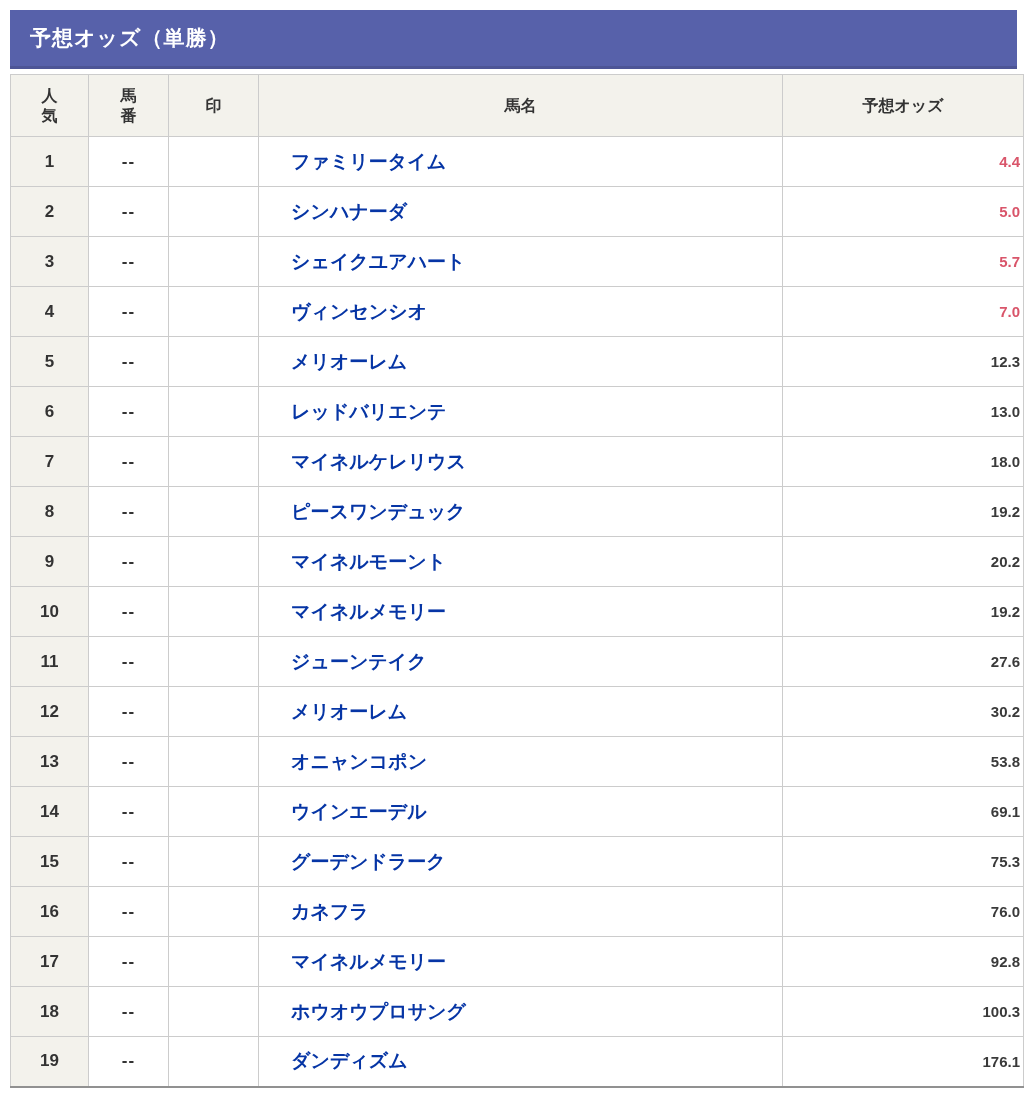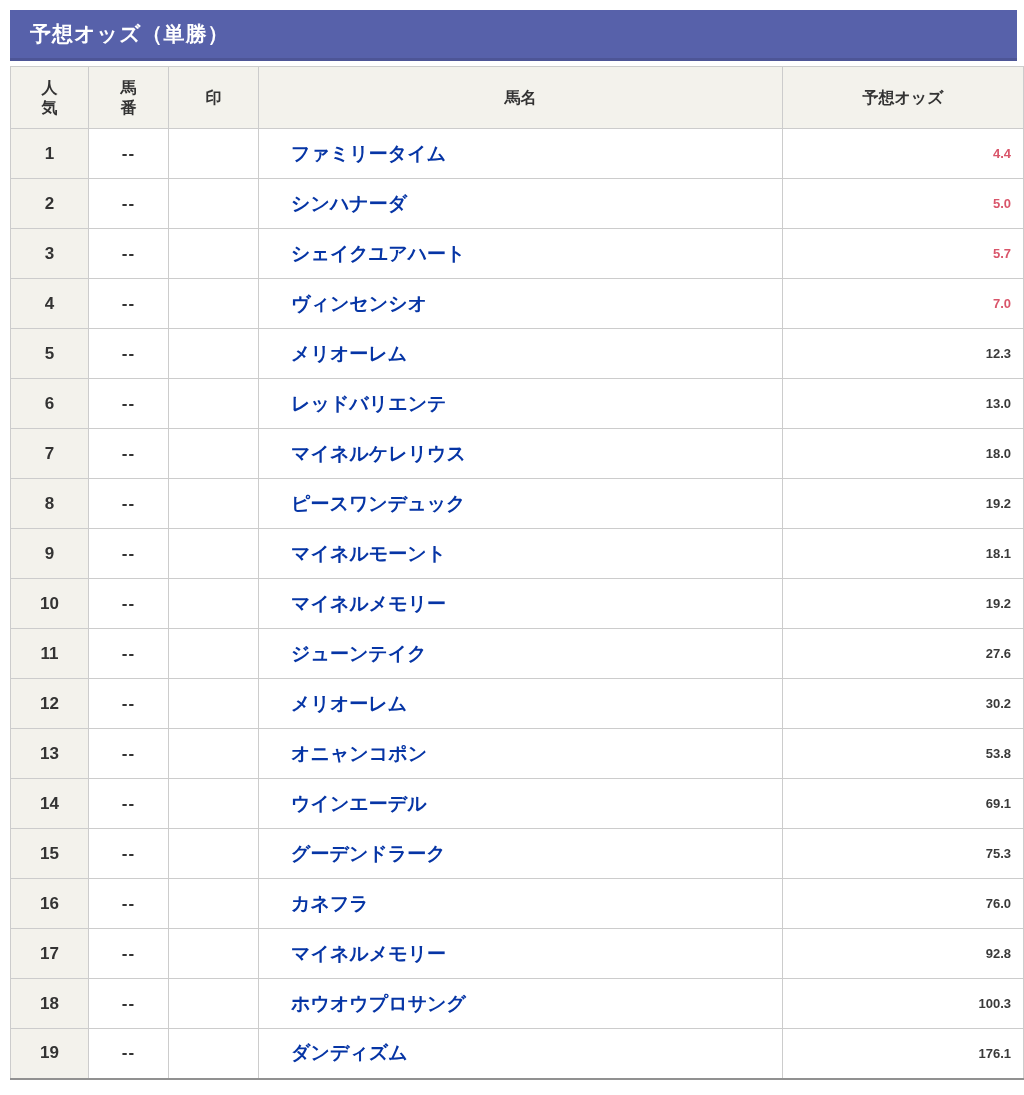--- a/index.html
+++ b/index.html
@@ -19,21 +19,21 @@
   body{
     font-family:"Liberation Sans","DejaVu Sans",sans-serif;
     width:1024px;
   }
   .panel{
     margin:10px 7px 10px 10px;
   }
   .title-bar{
     background:var(--title-bg);
     border-bottom:3px solid var(--title-bg-edge);
-    height:51px;
+    height:59px;
     display:flex;
     align-items:center;
     padding-left:20px;
   }
   .title-bar h1{
     margin:0;
     color:var(--title-fg);
     font-size:21px;
     font-weight:bold;
     letter-spacing:1px;
@@ -93,22 +93,22 @@
   td.name{
     text-align:left;
     padding-left:32px;
     font-size:19px;
     font-weight:bold;
     color:var(--name-blue);
     cursor:pointer;
   }
   td.odds{
     text-align:right;
-    padding-right:12px;
-    font-size:13px;
+    padding-right:3px;
+    font-size:15px;
     font-weight:bold;
     color:var(--odds-dark);
     font-family:"Liberation Sans","DejaVu Sans",sans-serif;
   }
   td.odds.odds-red{color:var(--odds-red);}
 </style>
 </head>
 <body>
 
 <div class="panel">
@@ -199,21 +199,21 @@
     <td class="mark"></td>
     <td class="name">ピースワンデュック</td>
     <td class="odds">19.2</td>
   </tr>
 
   <tr>
     <td class="rank">9</td>
     <td class="number">--</td>
     <td class="mark"></td>
     <td class="name">マイネルモーント</td>
-    <td class="odds">18.1</td>
+    <td class="odds">20.2</td>
   </tr>
 
   <tr>
     <td class="rank">10</td>
     <td class="number">--</td>
     <td class="mark"></td>
     <td class="name">マイネルメモリー</td>
     <td class="odds">19.2</td>
   </tr>
 

